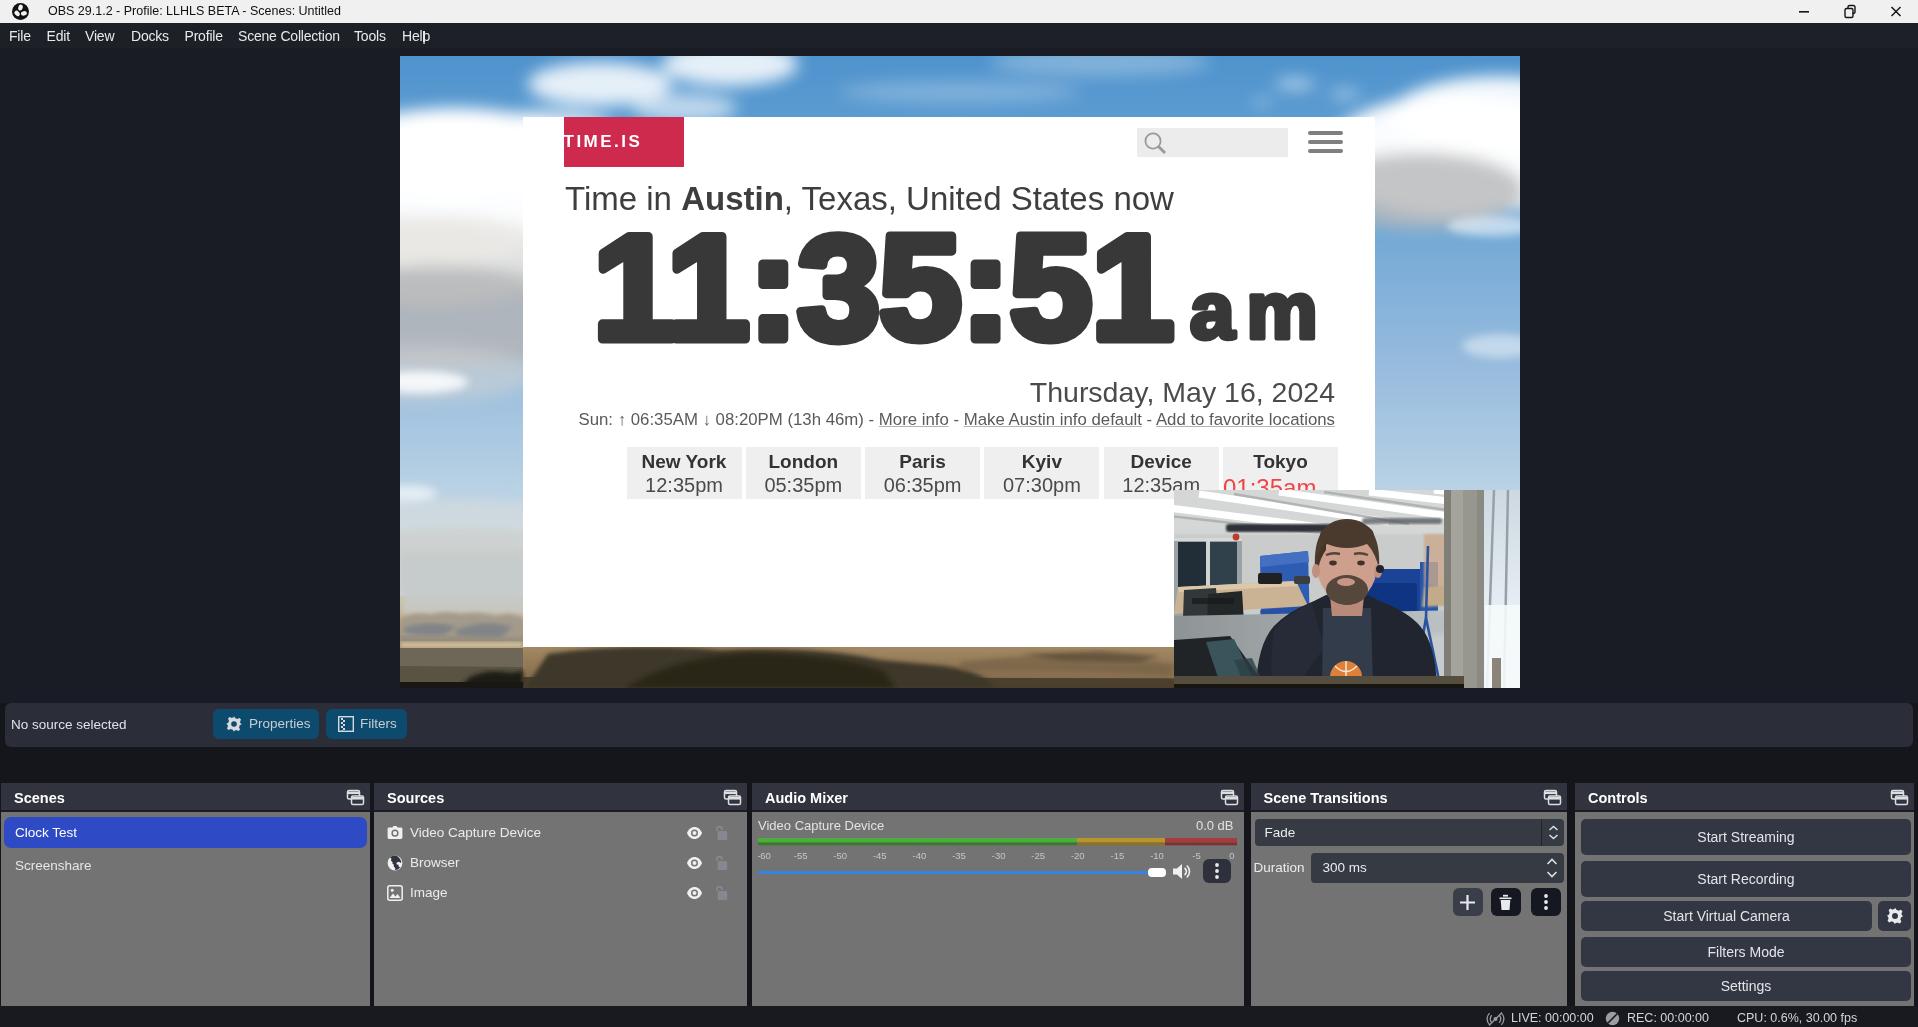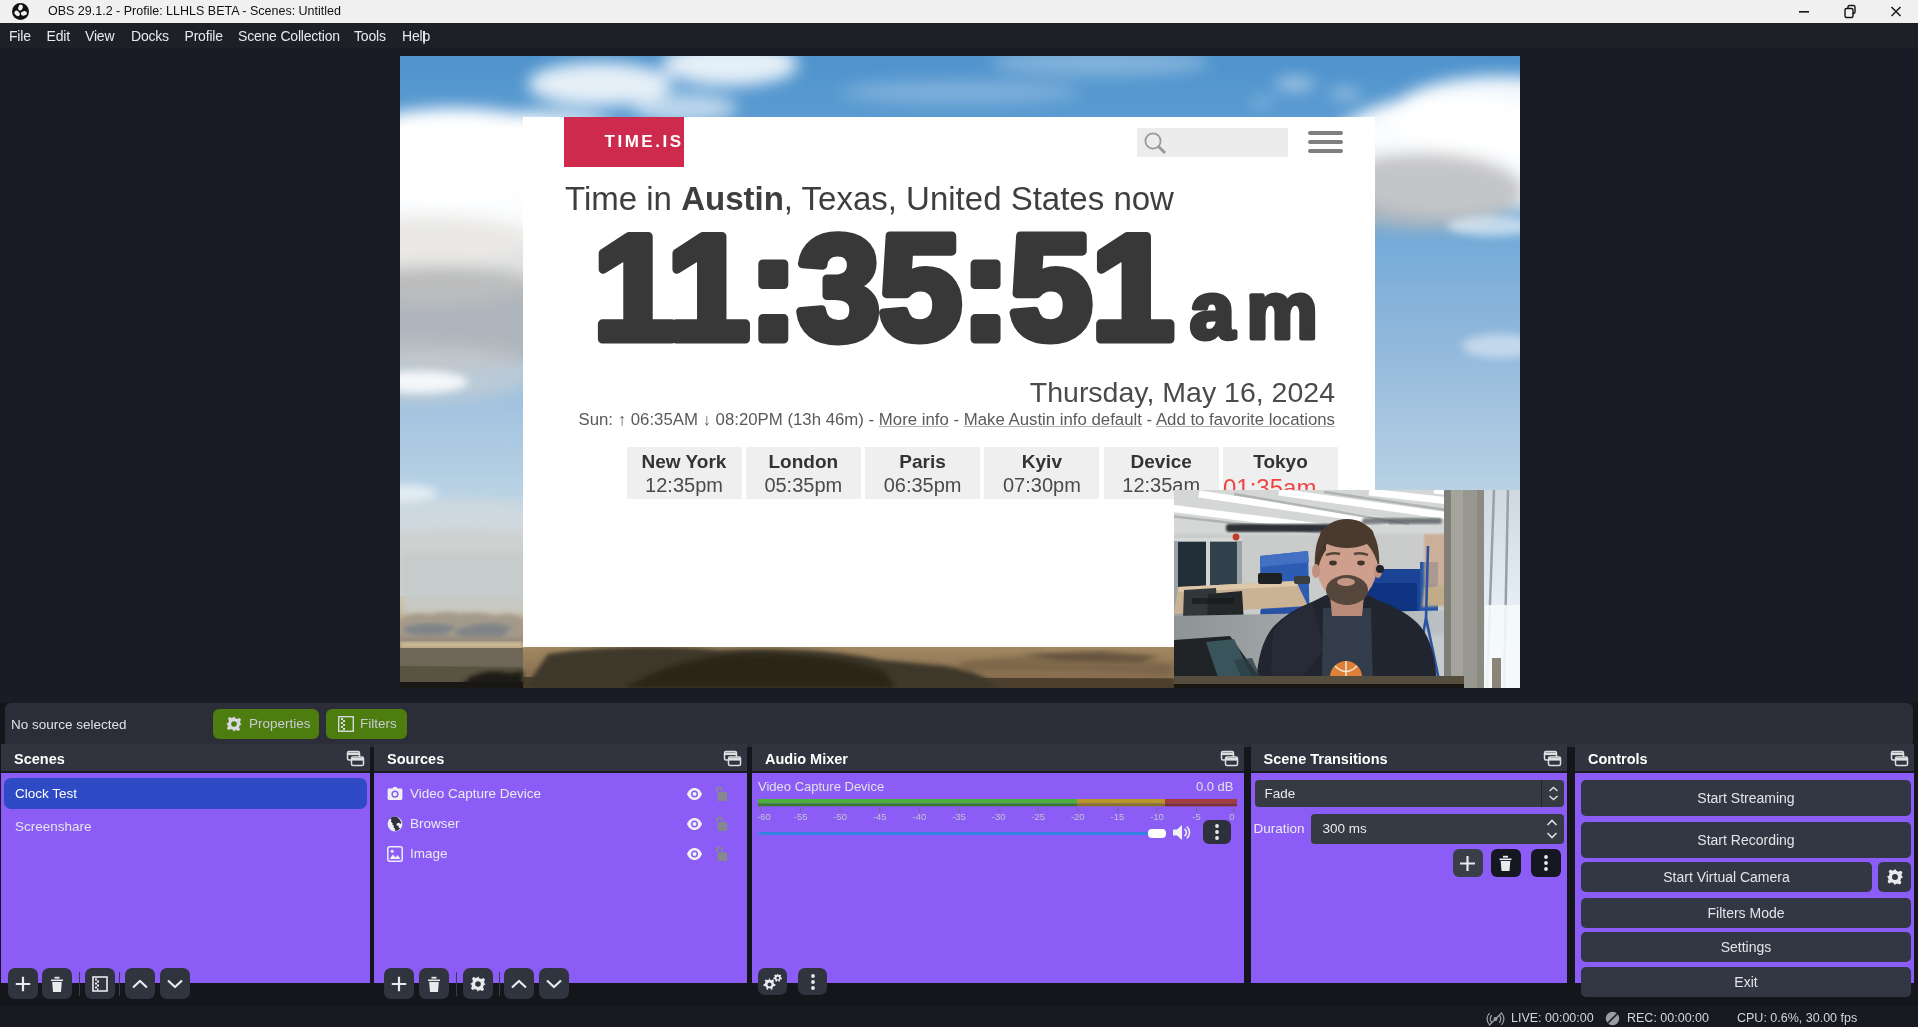--- a/index.html
+++ b/index.html
@@ -15,24 +15,24 @@
 #menubar { left:0; top:23px; width:1918px; height:25px; background:#1d2027; }
 .menuitem { top:23px; height:25px; line-height:26px; font-size:14px; letter-spacing:-0.2px; color:#e8e9eb; }
 
 
 #preview { left:0; top:48px; width:1918px; height:655px; background:#191c25; }
 #video { left:400px; top:56px; width:1120px; height:632px; overflow:hidden; background:#7fb0d8; }
 
 
 #srctoolbar { left:5px; top:703px; width:1908px; height:44px; background:#2b2e38; border-radius:6px; }
 #nosource { left:11px; top:703px; height:44px; line-height:44px; font-size:13.5px; color:#dfe1e5; }
-.tbtn { top:709px; height:30px; background:#4d7c0f; border-radius:6px; color:#c9ccd2; font-size:13.5px; line-height:30px; text-align:center; }
-
-
-.panel { top:744px; height:239px; background:#8b5cf6; }
+.tbtn { top:709px; height:30px; background:#0c4a6e; border-radius:6px; color:#c9ccd2; font-size:13.5px; line-height:30px; text-align:center; }
+
+
+.panel { top:783px; height:239px; background:#737373; }
 .phead { left:0; top:0; width:100%; height:29px; background:#31343e; border-bottom:2px solid #1a1c23; }
 .ptitle { left:13px; top:0; height:29px; line-height:30px; font-size:14.5px; font-weight:bold; color:#fff; }
 .popout { top:6px; width:19px; height:17px; }
 .fbtn { background:#30343e; border-radius:7px; width:30px; height:31px; top:224px; }
 .fbtn svg { position:absolute; left:50%; top:50%; transform:translate(-50%,-50%); }
 .vdiv { width:1px; height:24px; background:#3a3e48; top:228px; }
 .srow { left:0; width:100%; height:30px; }
 .srow .txt { position:absolute; left:36px; top:0; height:30px; line-height:30px; font-size:13.5px; color:#e9ebee; }
 
 
@@ -159,21 +159,21 @@
         <path d="M225 632 Q290 592 380 598 Q455 602 485 616 L495 632 Z" fill="#2b2519" opacity="0.95" filter="url(#blur2)"></path>
         <path d="M560 606 Q640 596 700 601 Q760 605 790 611 L790 620 Q680 613 560 615 Z" fill="#6b583f" opacity="0.5" filter="url(#blur2)"></path>
         <path d="M620 598 L700 595 L760 600 L740 606 L660 604 Z" fill="#4e4130" opacity="0.6" filter="url(#blur2)"></path>
         <ellipse cx="900" cy="616" rx="130" ry="11" fill="#a38c64" opacity="0.65" filter="url(#blur4)"></ellipse>
         <ellipse cx="1000" cy="600" rx="90" ry="7" fill="#8a7455" opacity="0.5" filter="url(#blur4)"></ellipse>
       </g>
     </svg>
 
     <div class="abs" style="left:123px;top:60.5px;width:852px;height:530px;background:#ffffff;">
       <div class="abs" style="left:40.5px;top:0;width:120px;height:50px;background:#cd2a4e;"></div>
-      <div class="abs" style="left:40.5px;top:0;width:120px;height:50px;line-height:50px;text-align:right;color:#fff;font-weight:bold;font-size:17px;letter-spacing:2.5px;">TIME.IS</div>
+      <div class="abs" style="left:40.5px;top:0;width:120px;height:50px;line-height:50px;text-align:left;color:#fff;font-weight:bold;font-size:17px;letter-spacing:2.5px;">TIME.IS</div>
       <div class="abs" style="left:614px;top:11px;width:151px;height:29px;background:#ececec;"></div>
       <svg class="abs" style="left:620px;top:14px" width="26" height="26" viewBox="0 0 26 26">
           <circle cx="10" cy="10" r="7.6" fill="none" stroke="#9a9a9a" stroke-width="1.8"></circle>
           <line x1="15.5" y1="15.5" x2="22" y2="22" stroke="#9a9a9a" stroke-width="3"></line>
         </svg>
       <div class="abs" style="left:784.5px;top:14px;width:35px;height:23px;">
         <div style="position:absolute;top:0;width:35px;height:4.6px;background:#7f7f7f;border-radius:2px;"></div>
         <div style="position:absolute;top:9px;width:35px;height:4.6px;background:#7f7f7f;border-radius:2px;"></div>
         <div style="position:absolute;top:18px;width:35px;height:4.6px;background:#7f7f7f;border-radius:2px;"></div>
       </div>

